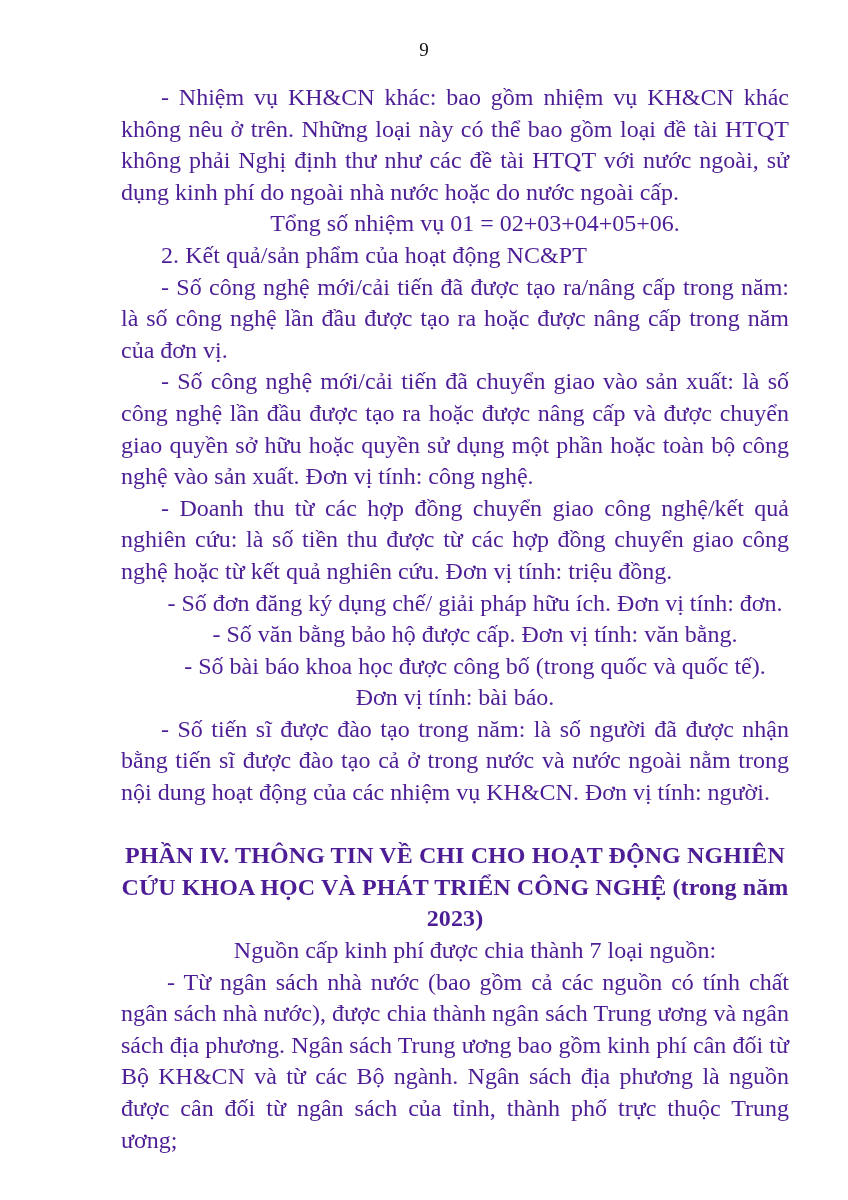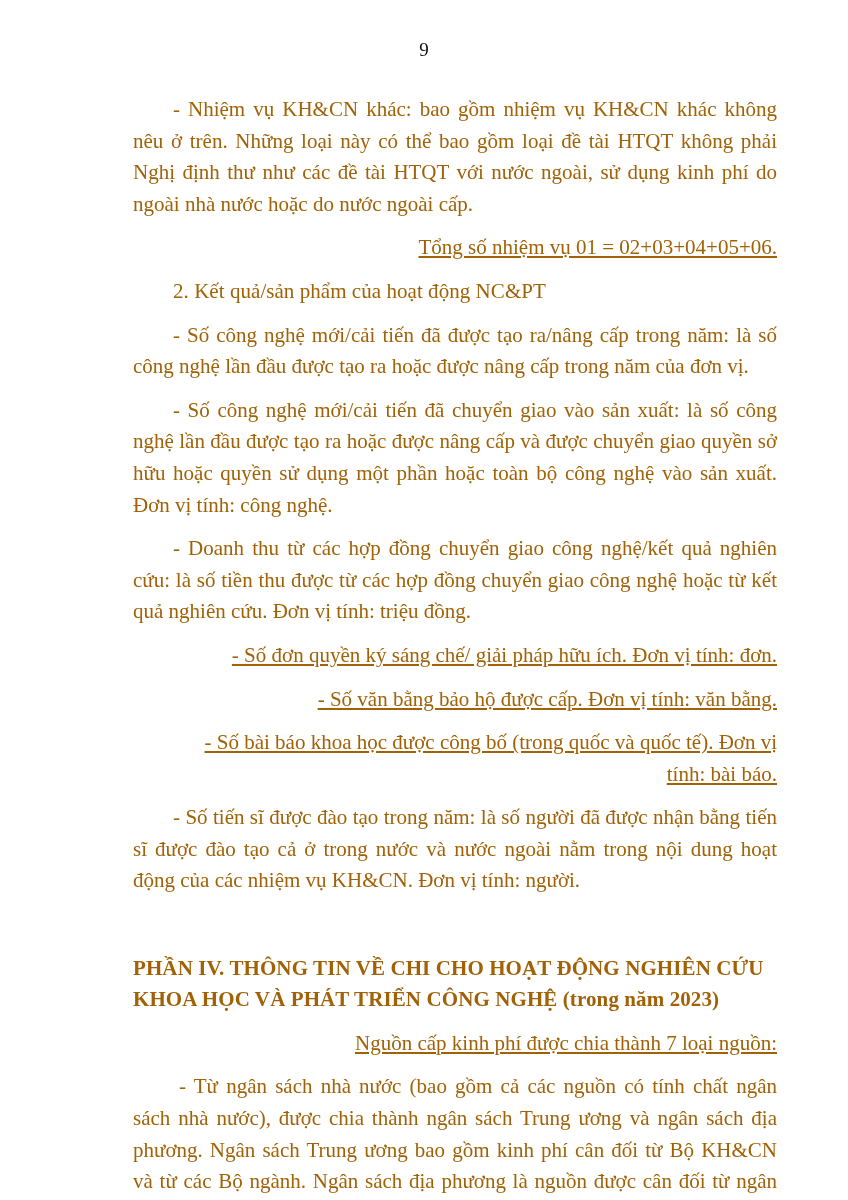--- a/index.html
+++ b/index.html
@@ -34,46 +34,45 @@
 
   
   .body-col {
     position: absolute;
     top: 82px;
     left: 121px;
     width: 668px;
   }
 
   p.para {
-    margin: 12px;
-    font-size: 21px;
+    margin: 0;
+    font-size: 24px;
     line-height: 31.6px;
     text-align: justify;
     text-justify: inter-word;
     text-indent: 40px;
     hyphens: none;
     word-spacing: 0px;
-    color: #a16207;
+    color: #4c1d95;
   }
 
   p.para.last-natural {
-    text-align: right;
-    text-decoration: underline;
+    text-align: center;
   }
 
   p.para.bold {
     font-weight: normal;
     text-align: left;
     letter-spacing: 0.05px;
   }
 
   p.para.heading-major {
     font-weight: bold;
     text-indent: 0px;
-    text-align: left;
+    text-align: center;
     letter-spacing: 0.1px;
   }
 
   p.para.indent-wide {
     text-indent: 46px;
   }
 
   .spacer-line {
     height: 31.6px;
   }
@@ -93,21 +92,21 @@
 
     <p class="para bold">2. Kết quả/sản phẩm của hoạt động NC&amp;PT</p>
 
 
     <p class="para">- Số công nghệ mới/cải tiến đã được tạo ra/nâng cấp trong năm: là số công nghệ lần đầu được tạo ra hoặc được nâng cấp trong năm của đơn vị.</p>
 
     <p class="para">- Số công nghệ mới/cải tiến đã chuyển giao vào sản xuất: là số công nghệ lần đầu được tạo ra hoặc được nâng cấp và được chuyển giao quyền sở hữu hoặc quyền sử dụng một phần hoặc toàn bộ công nghệ vào sản xuất. Đơn vị tính: công nghệ.</p>
 
     <p class="para">- Doanh thu từ các hợp đồng chuyển giao công nghệ/kết quả nghiên cứu: là số tiền thu được từ các hợp đồng chuyển giao công nghệ hoặc từ kết quả nghiên cứu. Đơn vị tính: triệu đồng.</p>
 
-    <p class="para last-natural">- Số đơn quyền ký sáng chế/ giải pháp hữu ích. Đơn vị tính: đơn.</p>
+    <p class="para last-natural">- Số đơn đăng ký dụng chế/ giải pháp hữu ích. Đơn vị tính: đơn.</p>
 
     <p class="para last-natural">- Số văn bằng bảo hộ được cấp. Đơn vị tính: văn bằng.</p>
 
     <p class="para last-natural">- Số bài báo khoa học được công bố (trong quốc và quốc tế). Đơn vị tính: bài báo.</p>
 
     <p class="para">- Số tiến sĩ được đào tạo trong năm: là số người đã được nhận bằng tiến sĩ được đào tạo cả ở trong nước và nước ngoài nằm trong nội dung hoạt động của các nhiệm vụ KH&amp;CN. Đơn vị tính: người.</p>
 
 
     <div class="spacer-line"></div>
 

